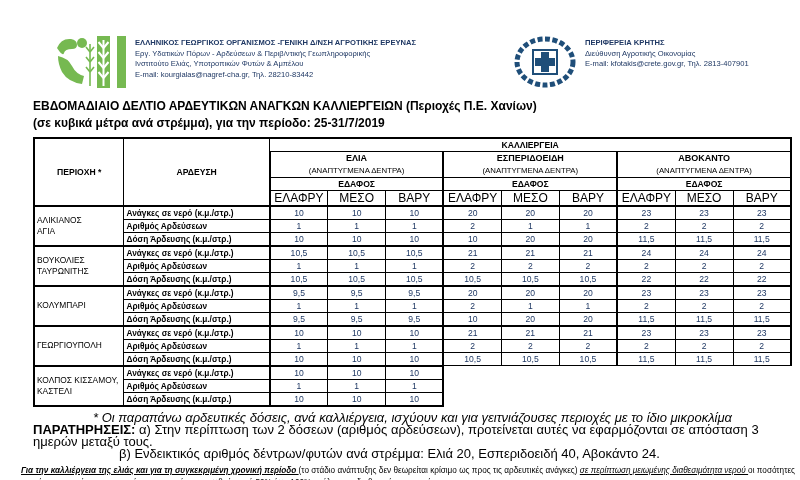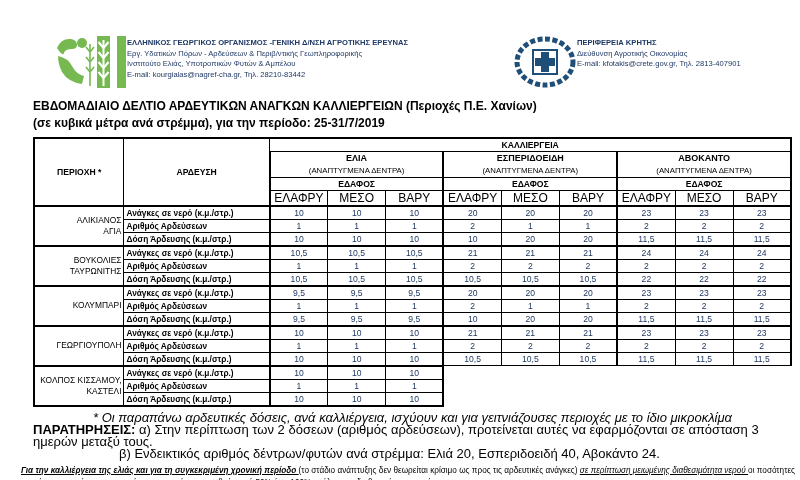--- a/index.html
+++ b/index.html
@@ -2,40 +2,40 @@
 <html><head>
 <meta charset="utf-8">
 <style>
   * { margin:0; padding:0; box-sizing:border-box; }
   html,body { width:800px; height:480px; background:#ffffff; overflow:hidden;
               font-family:"Liberation Sans", sans-serif; color:#000; }
   .page { width:800px; height:480px; padding:36px 8px 0 33px; }
 
   
   .org-header { display:flex; justify-content:flex-start; height:56px; }
-  .org-block { display:flex; align-items:flex-start; }
+  .org-block { display:flex; align-items:flex-start; gap:8px; }
   .org-left { margin-left:22px; width:430px; }
   .org-right { margin-left:28px; }
   .org-lines { padding-top:2px; color:#1F3864; font-size:7.6px; line-height:10.5px; }
   .org-lines .b { font-weight:bold; }
 
   
   .title-wrap { margin-top:6px; }
   .title-line { font-weight:bold; font-size:12px; line-height:17px; }
 
   
   table { border-collapse:collapse; table-layout:fixed; margin-top:5px; }
   th, td { border:1px solid #000; padding:0 2px; overflow:hidden; white-space:nowrap; }
   th { font-size:8.6px; font-weight:bold; }
   .hdr { height:13px; }
   .crop-head { height:26px; text-align:center; line-height:12px; }
   .crop-name { font-weight:bold; font-size:9px; }
   .crop-sub { font-weight:normal; font-size:7.8px; }
   .soil { height:13px; font-weight:normal; font-size:12px; text-align:center; }
-  .region-cell { font-size:8.4px; text-align:right; line-height:11px; }
+  .region-cell { font-size:8.4px; text-align:left; line-height:11px; }
   .label-cell { font-size:8.3px; height:12px; line-height:12px;font-weight:bold; }
   .val { font-size:8.6px; text-align:center; height:12px; line-height:12px; color:#1F3864; }
   .t2 { border-top-width:2px; }
   .l2 { border-left-width:2px; }
   .r2 { border-right-width:2px;margin-top:43px; }
   .b2 { border-bottom-width:2px; }
 
   
   .notes { margin-top:5px; font-size:13px; line-height:12px; }
   .note-star { text-align:center; font-style:italic; }

